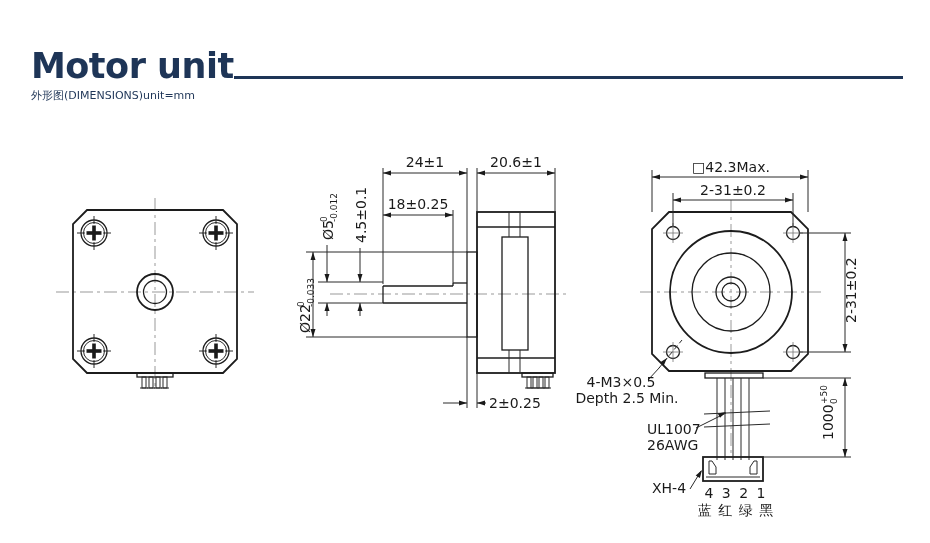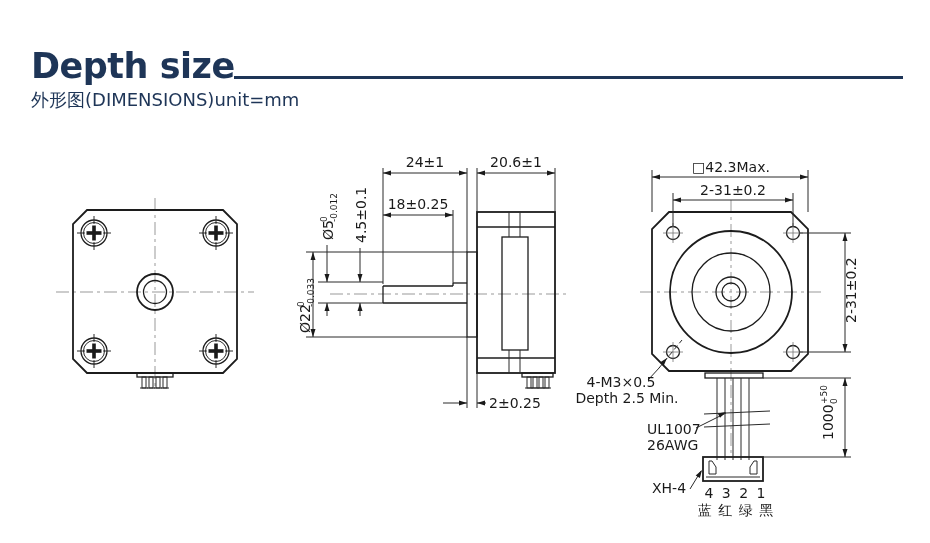--- a/index.html
+++ b/index.html
@@ -1,35 +1,35 @@
 <!DOCTYPE html>
 <html><head>
 <meta charset="utf-8">
 <style>
   html,body{margin:0;padding:0;}
   body{width:930px;height:543px;background:#ffffff;position:relative;overflow:hidden;
        font-family:"DejaVu Sans","Liberation Sans",sans-serif;}
   .title{position:absolute;left:31px;top:46px;font-size:35px;font-weight:bold;
          color:#1e3557;letter-spacing:-0.5px;}
   .rule{position:absolute;left:234px;top:76px;width:669px;height:3px;background:#1e3557;}
-  .subtitle{position:absolute;left:31px;top:88px;font-size:18px;color:#1e3557;}
+  .subtitle{position:absolute;left:31px;top:88px;font-size:11px;color:#1e3557;}
   svg.drawing{position:absolute;left:0;top:0;}
   svg text{fill:#1a1a1a;font-size:14px;font-family:"DejaVu Sans","Liberation Sans",sans-serif;}
   svg text.small{font-size:9px;}
   .thick{stroke:#1c1c1c;stroke-width:1.8;fill:none;}
   .med{stroke:#1c1c1c;stroke-width:1.3;fill:none;}
   .thin{stroke:#2a2a2a;stroke-width:1;fill:none;}
   .cl{stroke:#999999;stroke-width:1;fill:none;stroke-dasharray:13 4 3 4;}
   .dashld{stroke:#2a2a2a;stroke-width:1;stroke-dasharray:5 3;fill:none;}
   .arrow{fill:#1a1a1a;stroke:none;}
 </style>
 </head>
 <body>
 
-<div class="title">Depth size</div>
+<div class="title">Motor unit</div>
 <div class="rule"></div>
 <div class="subtitle">外形图(DIMENSIONS)unit=mm</div>
 
 <svg class="drawing" width="930" height="543" viewBox="0 0 930 543" xmlns="http://www.w3.org/2000/svg">
 
   <defs>
     <g id="screw">
       <circle r="13" class="med"></circle>
         <circle r="10.5" class="thin"></circle>
       <rect x="-1.8" y="-7.5" width="3.6" height="15" class="arrow"></rect>

